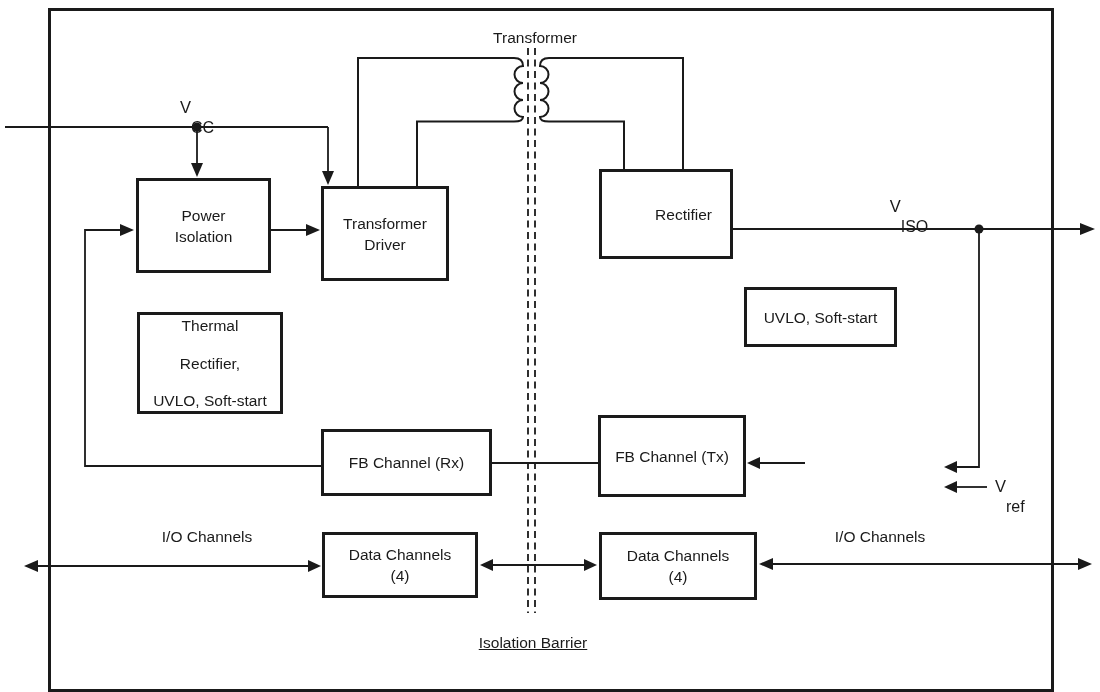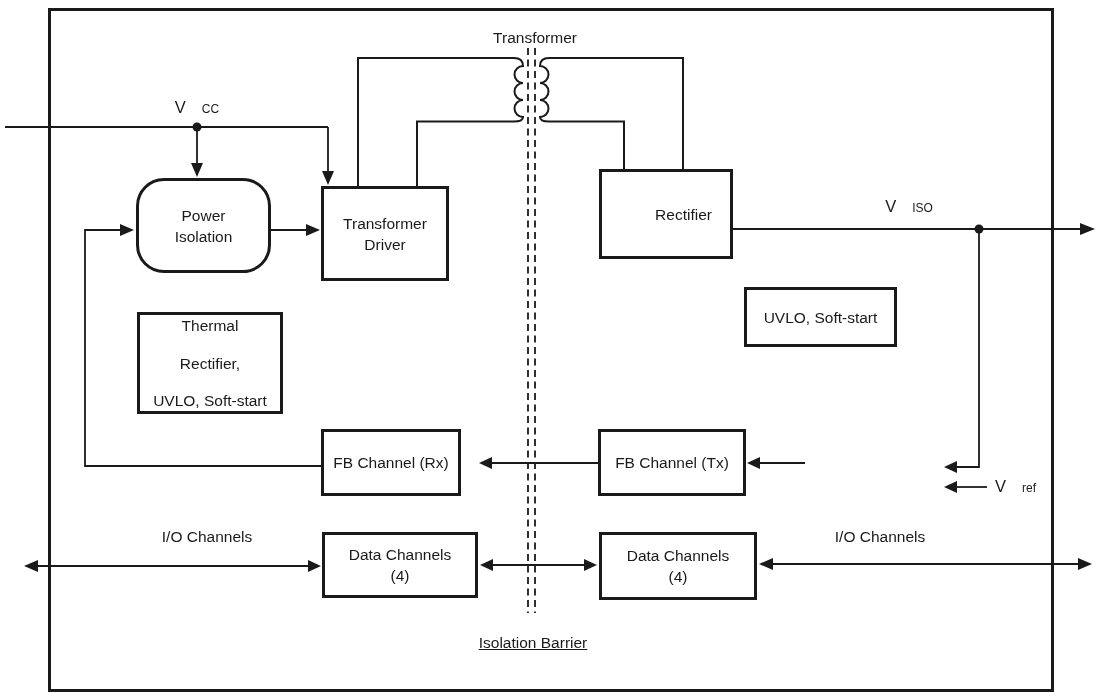--- a/index.html
+++ b/index.html
@@ -11,21 +11,21 @@
   .outer{position:absolute;left:48px;top:8px;width:1000px;height:678px;
     border:3px solid #1a1a1a;z-index:0;}
   .block{
     position:absolute;background:#ffffff;border:3px solid #1a1a1a;z-index:2;
     display:flex;flex-direction:column;align-items:center;justify-content:center;
     font-size:15.5px;line-height:21px;text-align:center;box-sizing:border-box;
   }
   .lbl{position:absolute;z-index:3;font-size:15.5px;white-space:nowrap;}
   .lbl.center{transform:translateX(-50%);}
   .sig{position:absolute;z-index:3;font-size:16.5px;white-space:nowrap;}
-  .sig .sub{font-size:12px;position:relative;top:0;margin-left:16px;}
+  .sig .sub{font-size:16px;position:relative;top:20px;}
   svg path, svg line{stroke:#1a1a1a;fill:none;}
   svg polygon, svg circle{fill:#1a1a1a;stroke:none;}
 </style>
 </head>
 <body>
 
 <div id="stage">
 
   <svg id="wires" viewBox="0 0 1100 692">
 
@@ -76,21 +76,21 @@
     <polygon points="493,559 493,571 480,565"></polygon>
     <polygon points="584,559 584,571 597,565"></polygon>
 
     <path stroke-width="1.8" d="M772,564 H1079"></path>
     <polygon points="773,558 773,570 759,564"></polygon>
     <polygon points="1078,558 1078,570 1092,564"></polygon>
   </svg>
 
   <div class="outer"></div>
 
-  <div class="block" style="left:136px;top:178px;width:135px;height:95px;border-radius:28px;">
+  <div class="block" style="left:136px;top:178px;width:135px;height:95px;">
     <div>Power</div>
     <div>Isolation</div>
   </div>
 
   <div class="block" style="left:321px;top:186px;width:128px;height:95px;">
     <div>Transformer</div>
     <div>Driver</div>
   </div>
 
   <div class="block" style="left:599px;top:169px;width:134px;height:90px;padding-left:35px;">
@@ -100,25 +100,25 @@
   <div class="block" style="left:744px;top:287px;width:153px;height:60px;">
     <div>UVLO, Soft-start</div>
   </div>
 
   <div class="block" style="left:137px;top:312px;width:146px;height:102px;justify-content:space-between;">
     <div>Thermal</div>
     <div>Rectifier,</div>
     <div>UVLO, Soft-start</div>
   </div>
 
-  <div class="block" style="left:321px;top:429px;width:140px;height:67px;">
+  <div class="block" style="left:321px;top:429px;width:171px;height:67px;">
     <div>FB Channel (Rx)</div>
   </div>
 
-  <div class="block" style="left:598px;top:429px;width:148px;height:67px;">
+  <div class="block" style="left:598px;top:415px;width:148px;height:82px;">
     <div>FB Channel (Tx)</div>
   </div>
 
 
   <div class="block" style="left:322px;top:532px;width:156px;height:66px;">
     <div>Data Channels</div>
     <div>(4)</div>
   </div>
 
   <div class="block" style="left:599px;top:532px;width:158px;height:68px;">

